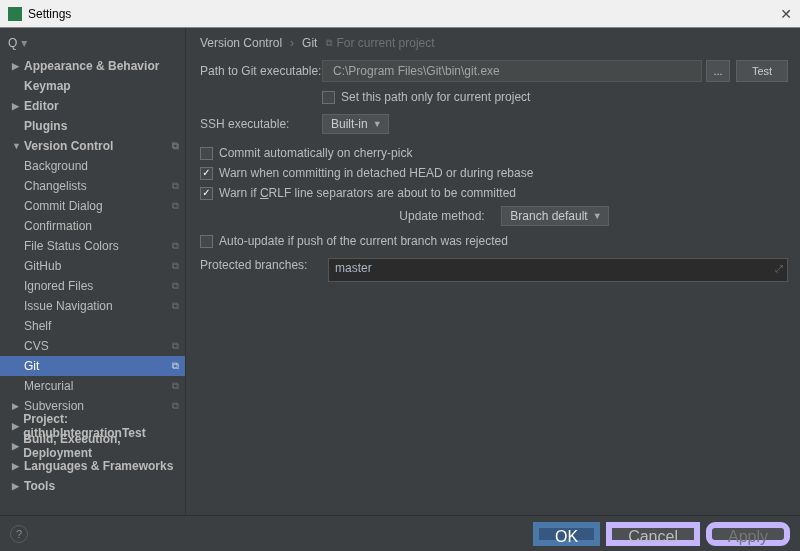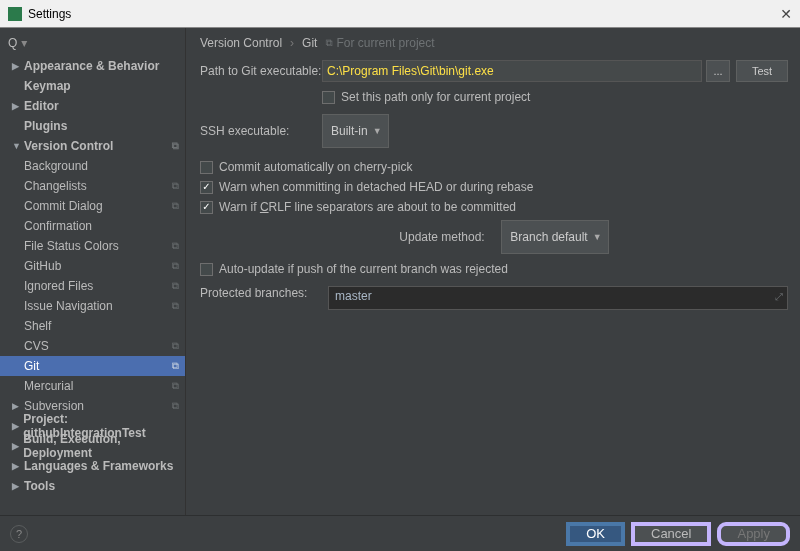--- a/index.html
+++ b/index.html
@@ -22,39 +22,39 @@
   .arrow { width:10px; display:inline-block; color:#9aa0a6; margin-right:2px; font-size:9px;}
   .spacer-arrow { width:12px; display:inline-block;}
   .flag { position:absolute; right:6px; color:#6e7274; font-size:10px;}
   .main { flex:1; padding:8px 12px 0 14px; overflow:hidden; display:flex; flex-direction:column;}
   .crumbs { display:flex; align-items:center; gap:8px; color:#bbb; margin-bottom:10px;}
   .crumbs .sep { color:#777; }
   .crumbs .hint { color:#6e7274; display:flex; align-items:center; gap:4px;}
   .hint-flag { color:#6e7274; font-size:10px;}
   .form-row { display:flex; align-items:center; margin-bottom:8px; }
   .label { width:122px; color:#bbb; }
-  .textfield { background:#45494a; border:1px solid #555; color:#fde047; height:22px; padding:0 4px; font-size:12px;}
+  .textfield { background:#45494a; border:1px solid #555; color:#a3a3a3; height:22px; padding:0 10px; font-size:12px;}
   .path-field { flex:1; margin-right:4px;}
   .btn-sm { background:#4c5052; border:1px solid #5e6060; color:#ccc; height:22px; padding:0 6px; font-size:11px;}
   .dots-btn { width:24px; margin-right:6px;}
   .test-btn { width:52px;}
   .indent-122 { margin-left:122px;text-align:center;}
   .checkbox-row { display:flex; align-items:center; margin-bottom:6px; gap:6px;}
   .chk { width:13px; height:13px; border:1px solid #6e6e6e; background:#43494a; display:inline-flex; align-items:center; justify-content:center; font-size:10px; color:#fff;}
   .chk.checked::after { content:"✓"; color:#fff; font-size:10px; line-height:1;}
-  .select { background:#4c5052; border:1px solid #5e6060; color:#ccc; height:34px; padding:0 20px 0 8px; position:relative; display:inline-flex; align-items:center; font-size:12px;}
+  .select { background:#4c5052; border:1px solid #5e6060; color:#ccc; height:20px; padding:0 20px 0 8px; position:relative; display:inline-flex; align-items:center; font-size:12px;}
   .select .tri { position:absolute; right:6px; color:#aaa; font-size:9px;}
   .protected { display:flex; align-items:flex-start; gap:6px;}
   .protected-field { flex:1; background:#2b2b2b; border:1px solid #555; height:24px; padding:2px 18px 2px 6px; font-family:Consolas,monospace; font-size:12px; color:#a9b7c6; position:relative;}
   .expand-icn { position:absolute; right:4px; top:4px; color:#6e7274; font-size:10px;}
   .under { text-decoration: underline; }
   .footer { height:36px; border-top:1px solid #2d2f30; display:flex; align-items:center; justify-content:space-between; padding:0 10px;}
   .help { width:18px; height:18px; border:1px solid #5a5d5e; border-radius:50%; display:flex; align-items:center; justify-content:center; color:#888; font-size:11px;}
   .footer-btns { display:flex; gap:6px;}
-  .fbtn { height:24px; padding:0 16px; background:#4c5052; border:4px solid #c4b5fd; color:#bbb; font-size:13px;}
+  .fbtn { height:24px; padding:0 16px; background:#4c5052; border:6px solid #c4b5fd; color:#bbb; font-size:16px;}
   .fbtn.primary { background:#365880; border-color:#4a78a8; color:#fff;}
   .fbtn.disabled { color:#777;border-radius:9px;}
 </style>
 </head>
 <body>
 
 <div class="titlebar">
   <div class="left">
     <span class="icon"></span>
     <span>Settings</span>

